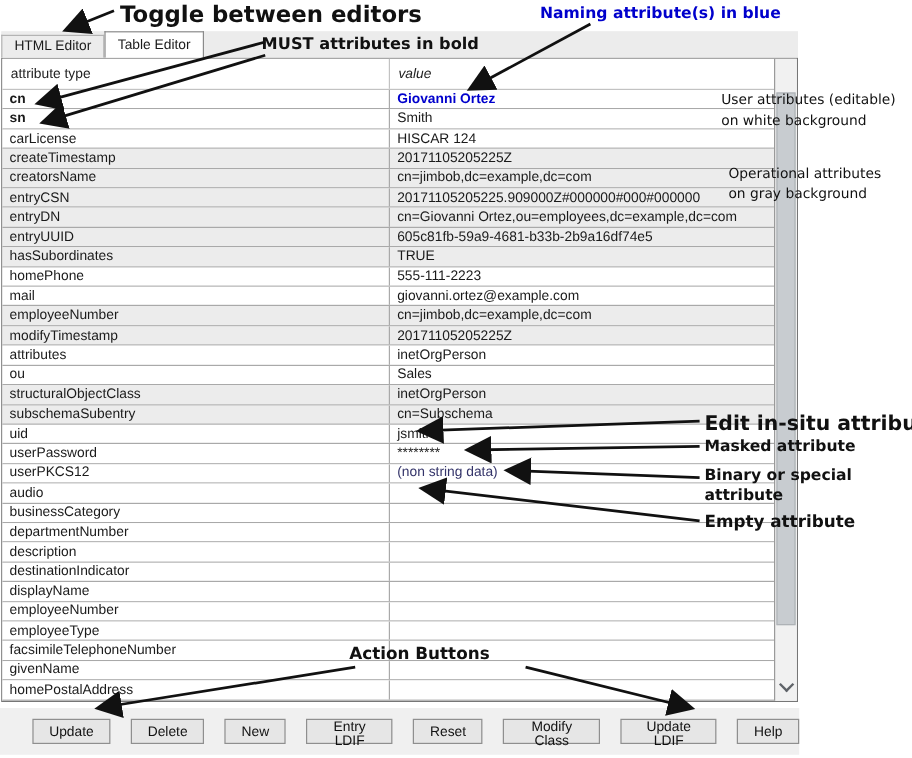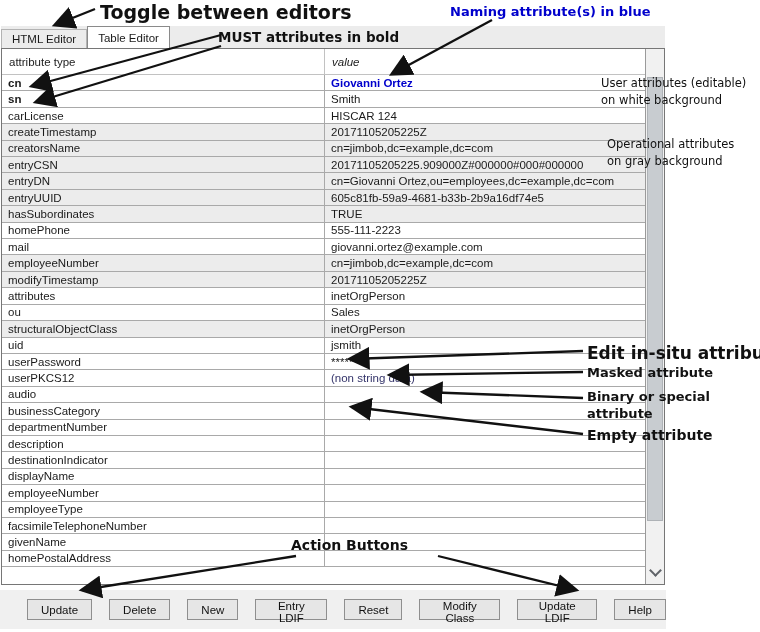--- a/index.html
+++ b/index.html
@@ -182,20 +182,24 @@
           <div class="cell val">inetOrgPerson</div>
         </div>
           <div class="row">
           <div class="cell attr">ou</div>
           <div class="cell val">Sales</div>
         </div>
           <div class="row gray">
           <div class="cell attr">structuralObjectClass</div>
           <div class="cell val">inetOrgPerson</div>
         </div>
+          <div class="row gray">
+          <div class="cell attr">subschemaSubentry</div>
+          <div class="cell val">cn=Subschema</div>
+        </div>
           <div class="row">
           <div class="cell attr">uid</div>
           <div class="cell val">jsmith</div>
         </div>
           <div class="row">
           <div class="cell attr">userPassword</div>
           <div class="cell val">********</div>
         </div>
           <div class="row special">
           <div class="cell attr">userPKCS12</div>

